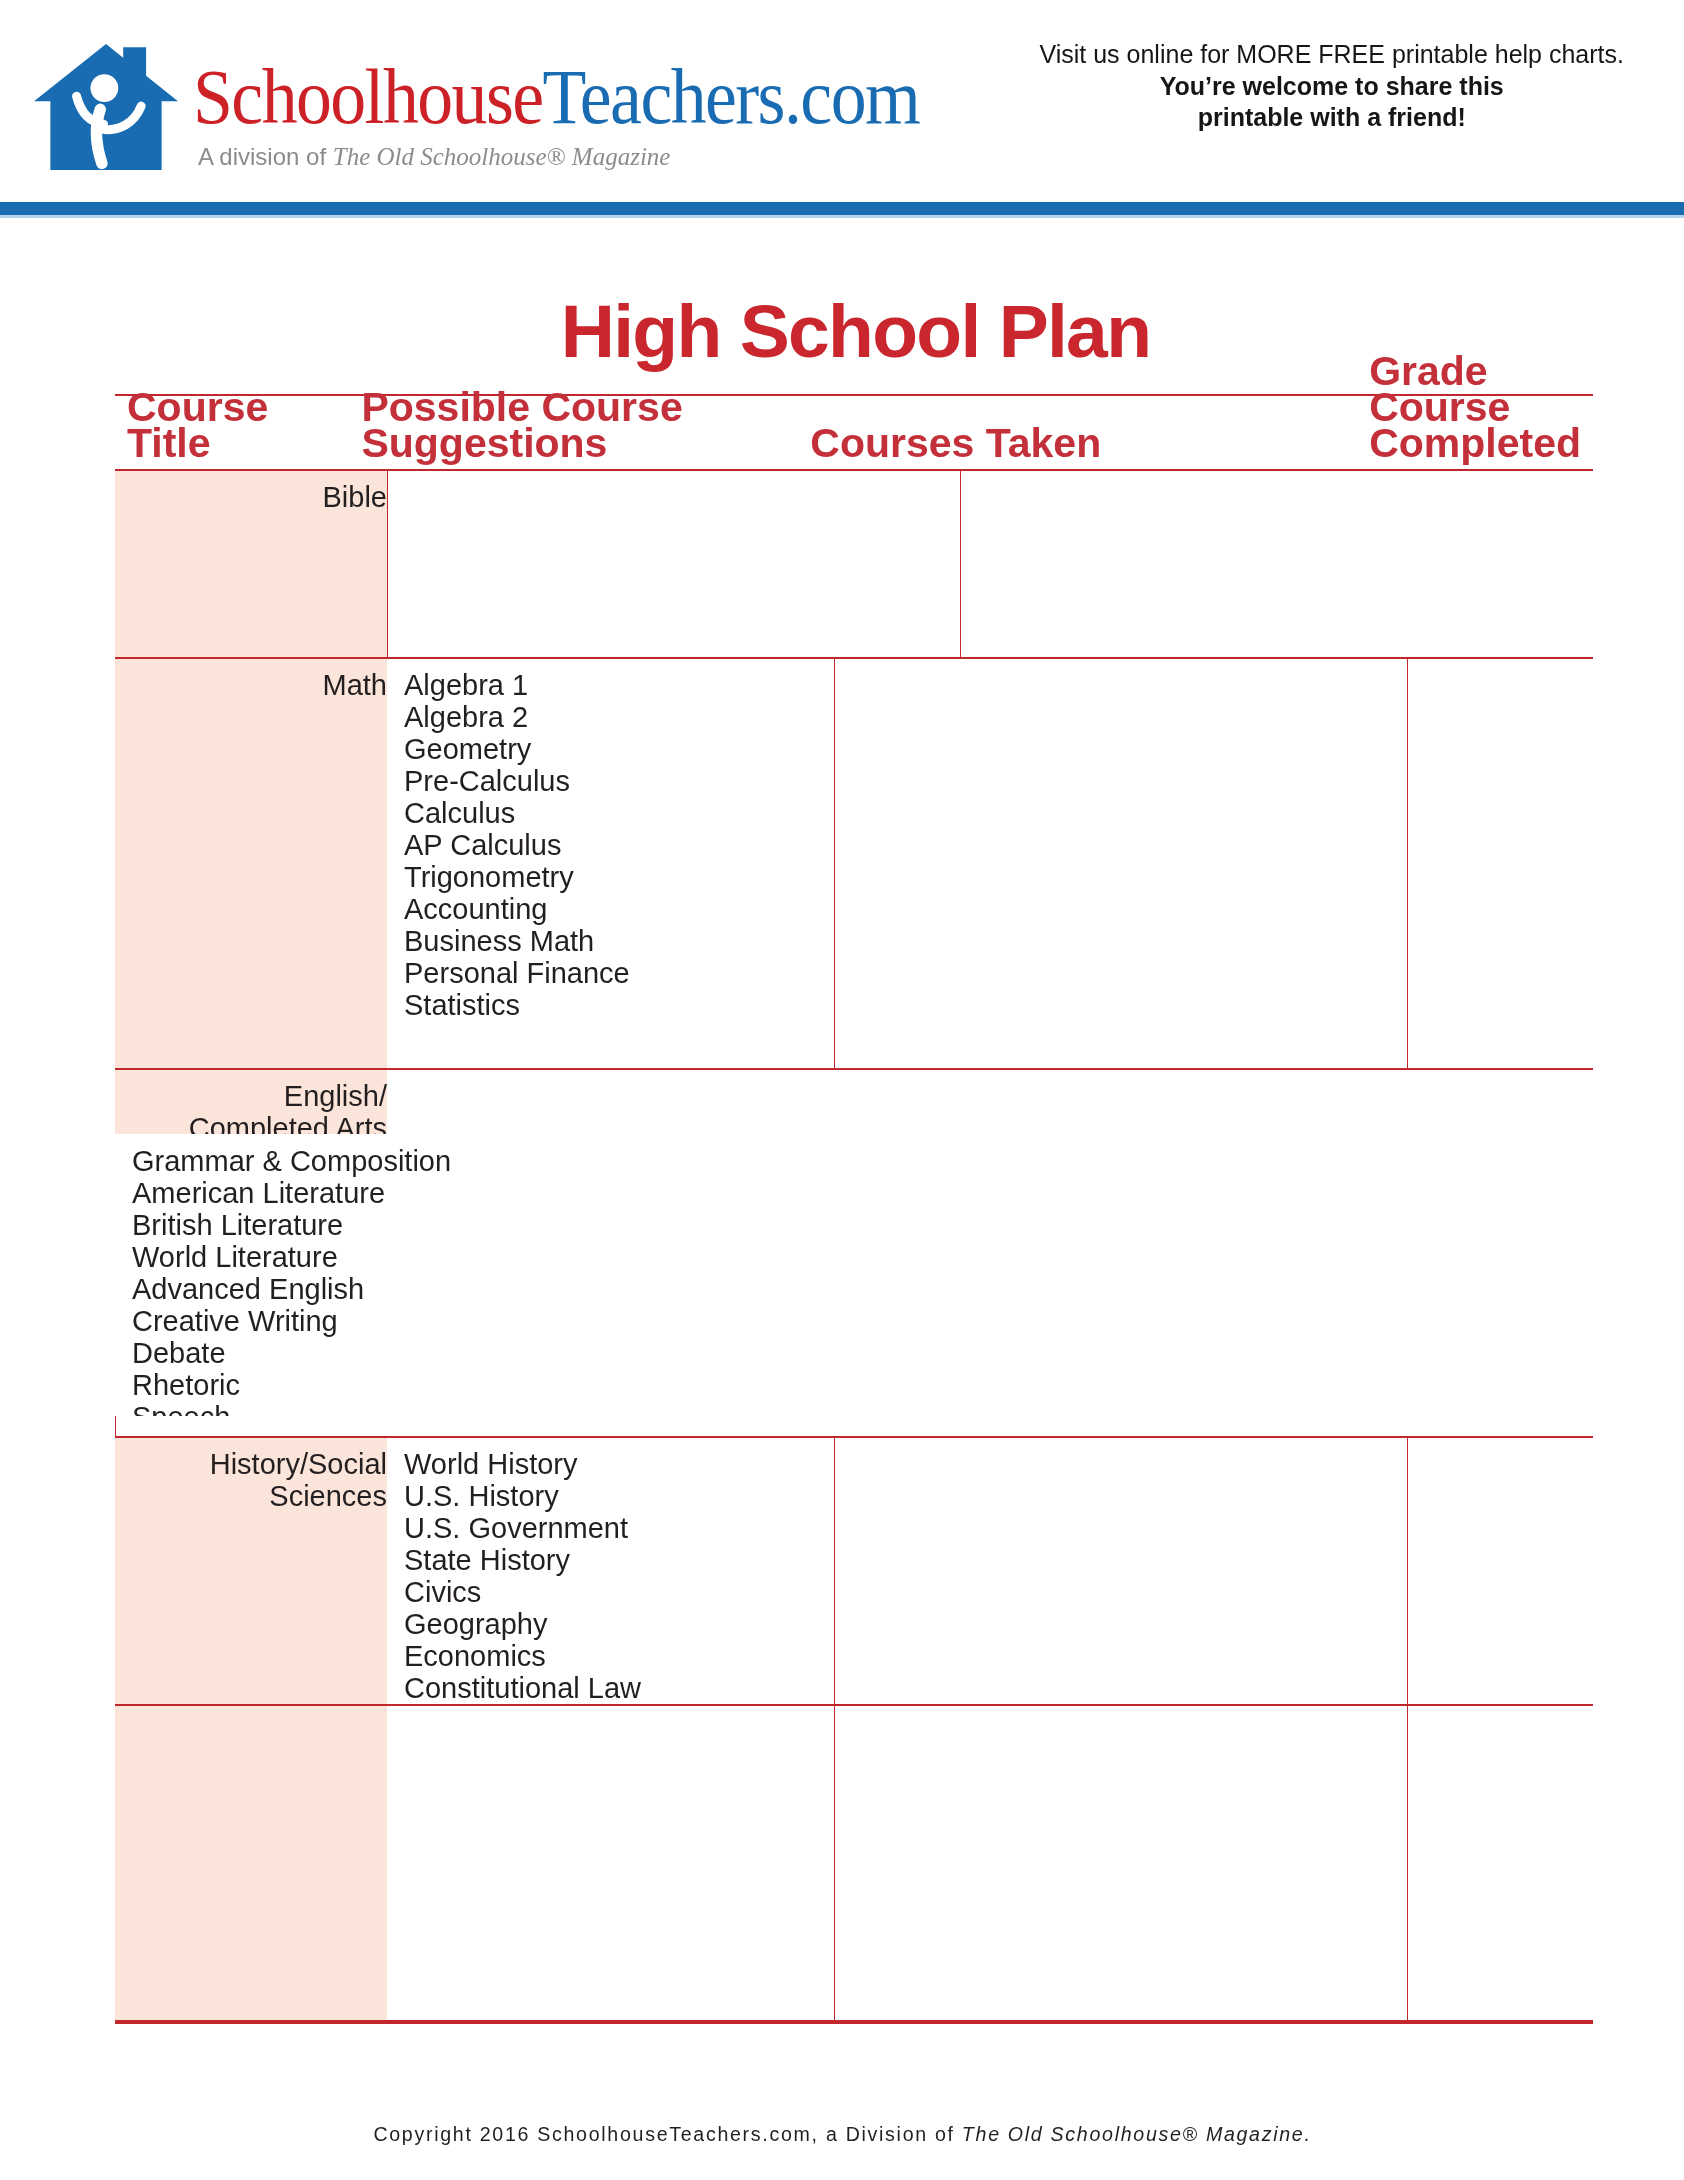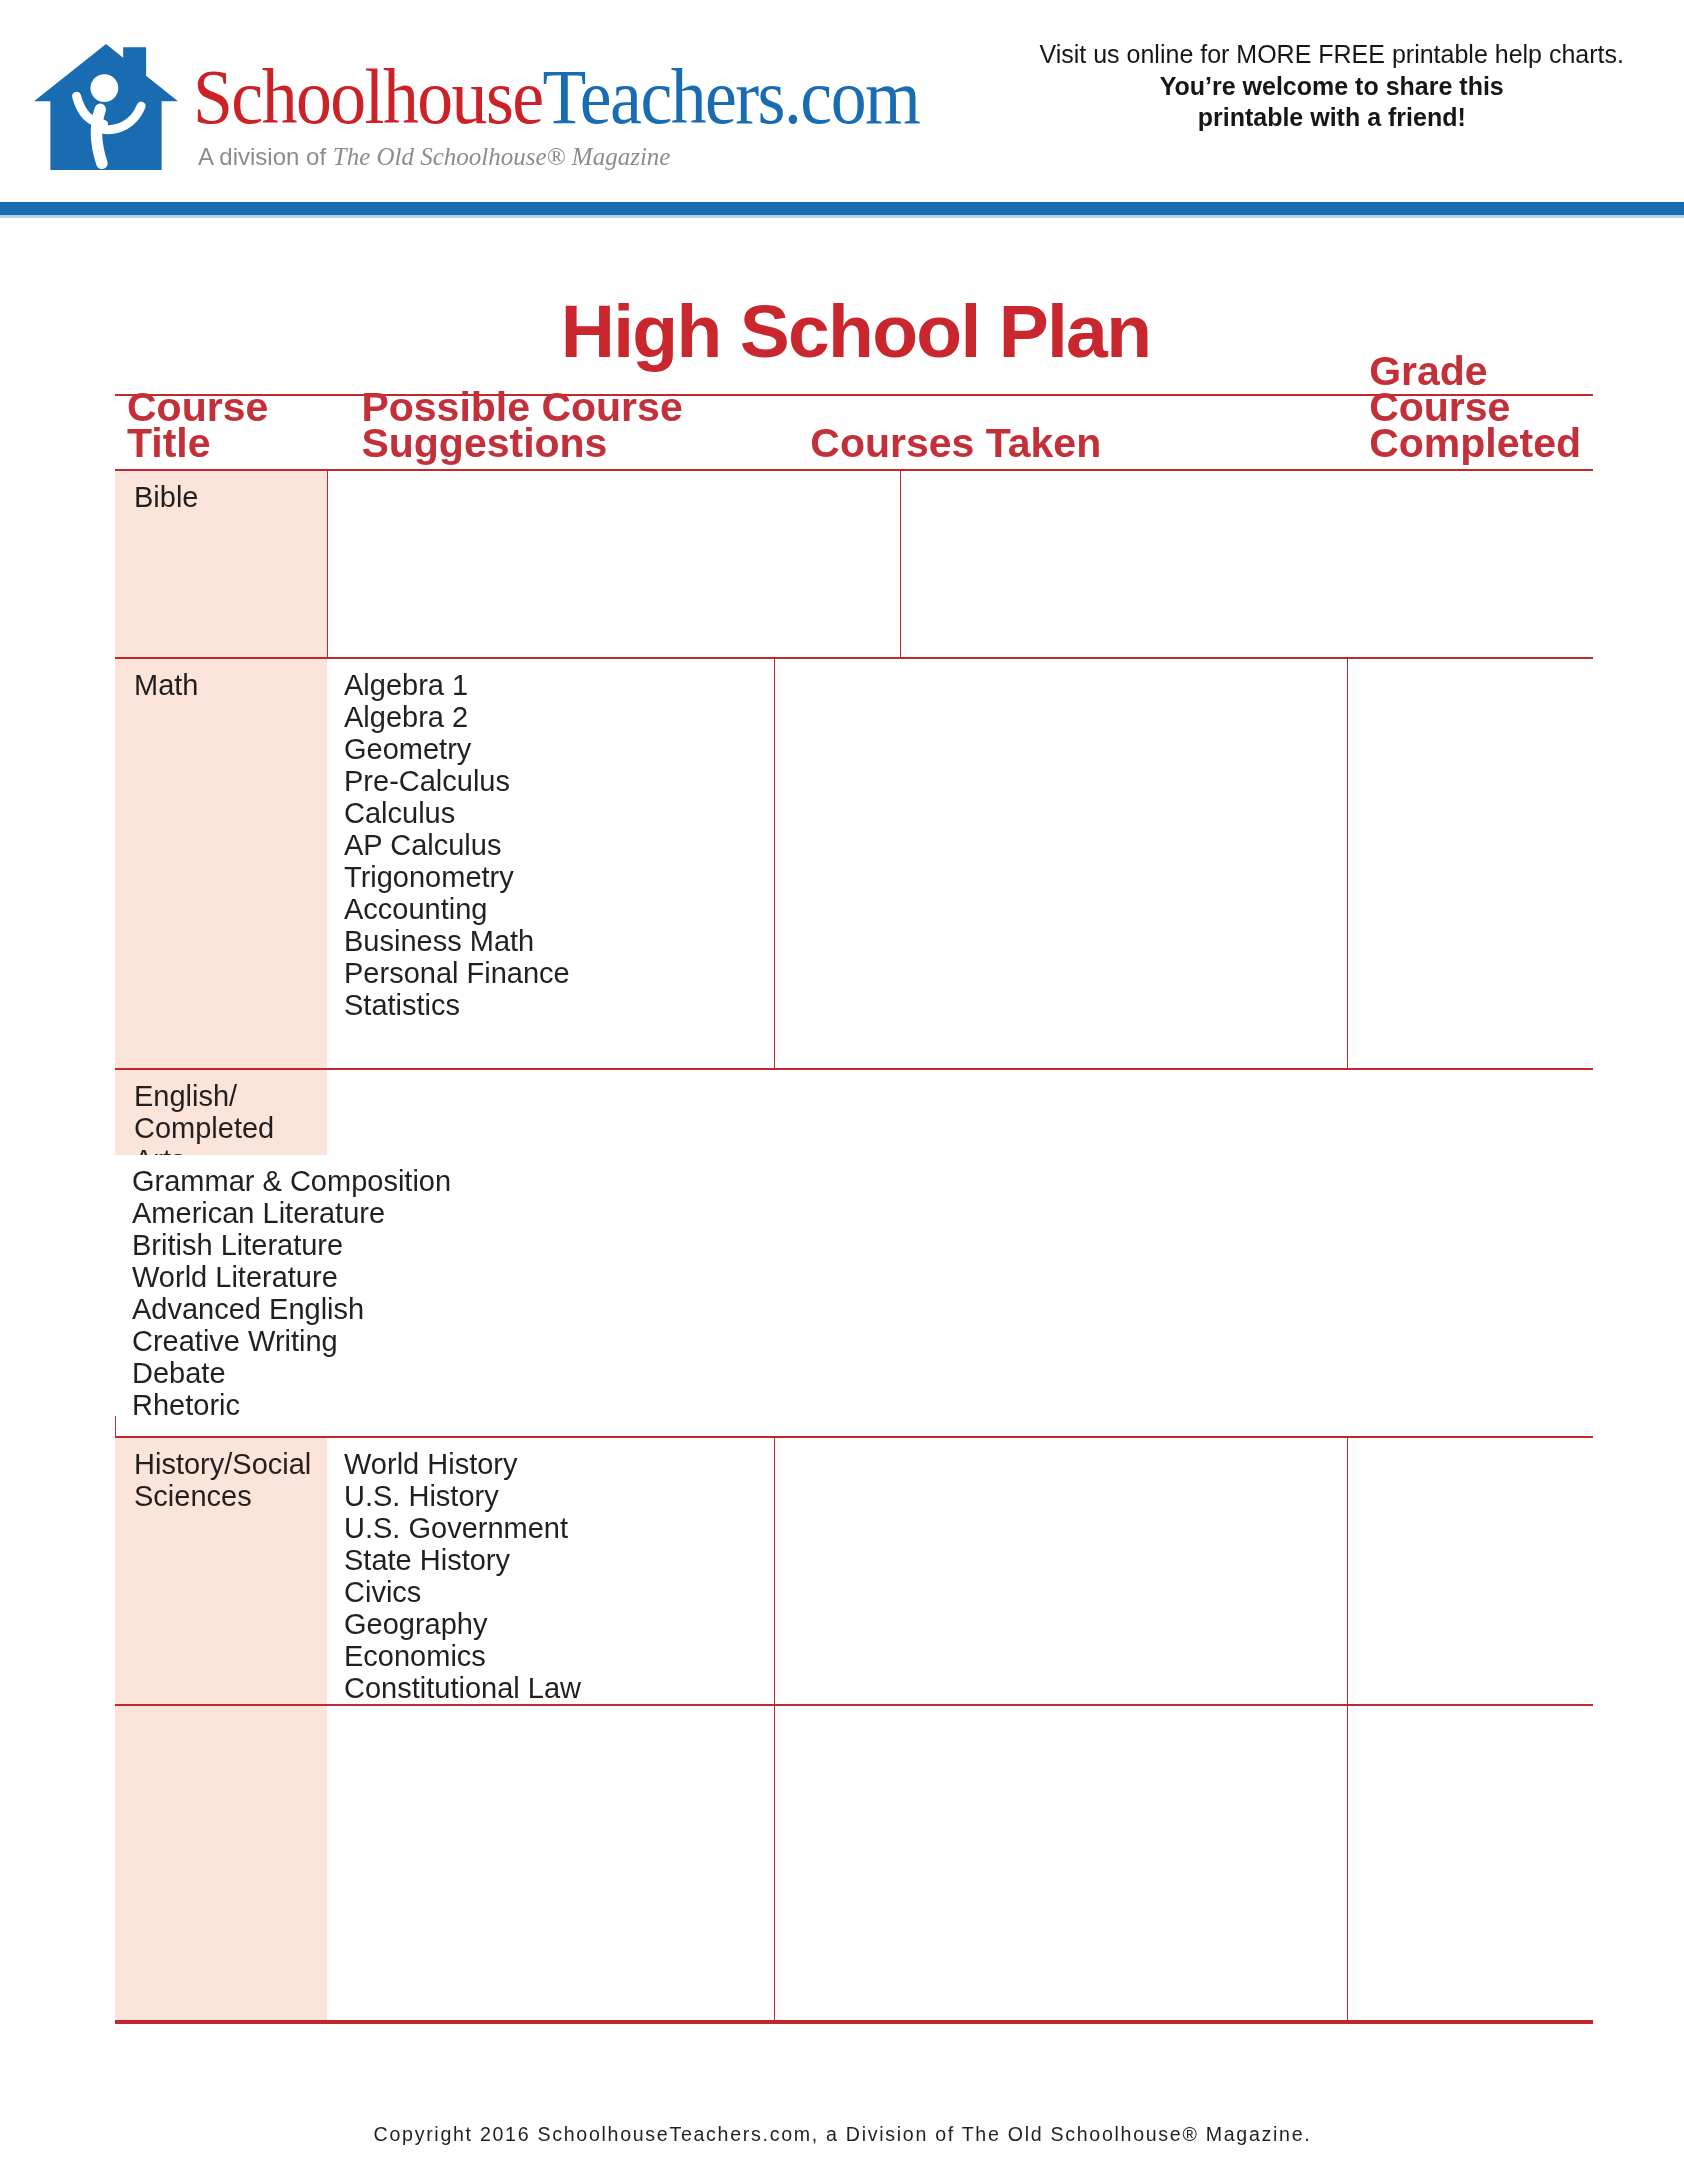--- a/index.html
+++ b/index.html
@@ -61,32 +61,32 @@
     color:#c4303a; font-weight:bold; font-size:41px; line-height:36px;
   }
   .th.c1 { width:236px; padding-left:12px; }
   .th.c2 { width:447px; padding-left:12px; }
   .th.c3 { width:573px; padding-left:17px; }
   .th.c4 { flex:1; padding-left:6.8px; padding-right:12px; }
 
   .row { display:flex; border-bottom:2.6px solid #c1272d; overflow:hidden; }
   .row.last { border-bottom:4.3px solid #c1272d; }
   .cell { padding-top:10.2px; font-size:29px; line-height:32px; color:#231f20; overflow:hidden; }
-  .cell.c1 { width:212px; background:#fbe5da; padding-left:19px; }
+  .cell.c1 { width:272px; background:#fbe5da; padding-left:19px;text-align:right; }
   .cell.c2 { width:447px; padding-left:17px; }
   .cell.c3 { width:573px; border-left:1.7px solid #c1272d; }
   .cell.c4 { flex:1;      border-left:1.7px solid #c1272d; }
 
   
   .copyright {
     position:absolute; left:0; top:2123px; width:100%;
     text-align:center; font-size:19.6px; letter-spacing:1.7px; color:#231f20;
     white-space:nowrap;
   }
-  .copyright .mag { }
+  .copyright .mag { font-style:italic; }
 </style>
 </head>
 <body>
 
 <div class="page">
 
   <svg class="logo-house" viewBox="0 0 200 165" xmlns="http://www.w3.org/2000/svg">
     <path fill="#1a6cb2" d="M100 6 L121 23 L121 10 L149 10 L149 45 L188 76 L168 76 L168 160 L32 160 L32 76 L12 76 Z"></path>
     <circle cx="98" cy="60" r="17" fill="#ffffff"></circle>
     <path d="M93 86 C86 106 87 128 95 152" stroke="#ffffff" stroke-width="14" fill="none" stroke-linecap="round"></path>

